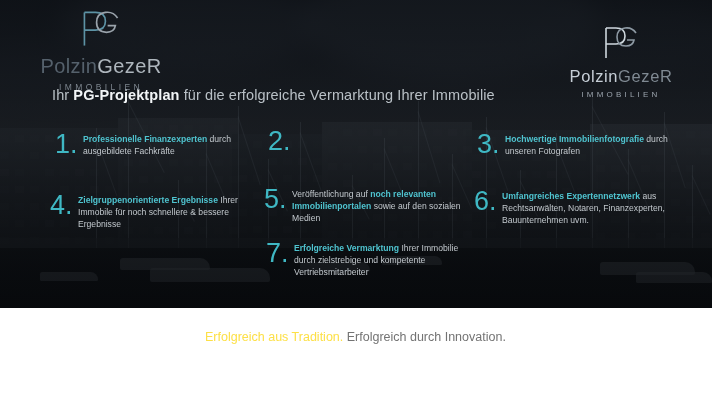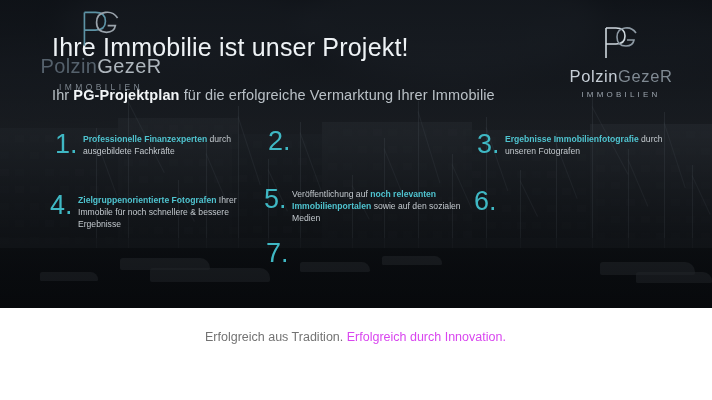--- a/index.html
+++ b/index.html
@@ -87,22 +87,22 @@
 
   
   .footer{position:absolute;left:0;top:308px;width:712px;height:92px;background:#ffffff;}
   .logo-bl{position:absolute;left:18px;top:8px;width:166px;text-align:center;}
   .logo-bl .wordmark{font-size:20px;letter-spacing:.4px;}
   .logo-bl .wordmark .p1{color:#55616c;}
   .logo-bl .wordmark .p2{color:#aeb6bd;}
   .logo-bl .immo{font-size:8.5px;letter-spacing:3.4px;color:#7d868f;margin-top:6px;}
 
   .tag1{position:absolute;left:205px;top:330px;font-size:12.5px;white-space:nowrap;}
-  .tag1 .light{color:#737373;}
-  .tag1 .dark{color:#d946ef;}
+  .tag1 .light{color:#fde047;}
+  .tag1 .dark{color:#737373;}
 
   .tag2{position:absolute;left:465px;top:358px;font-size:21px;white-space:nowrap;}
   .tag2 .light{color:#e4eef1;}
   .tag2 .dark{color:#9aa3ab;font-style:italic;}
 </style>
 </head>
 <body>
 
 <div class="stage">
 
@@ -490,21 +490,20 @@
           <div class="boat" style="left: 150px; top: 268px; width: 120px; height: 14px;"></div>
           <div class="boat" style="left: 300px; top: 262px; width: 70px; height: 10px;"></div>
           <div class="boat" style="left: 382px; top: 256px; width: 60px; height: 9px;"></div>
           <div class="boat" style="left: 600px; top: 262px; width: 95px; height: 13px;"></div>
           <div class="boat" style="left: 636px; top: 272px; width: 76px; height: 11px;"></div>
           <div class="boat" style="left: 40px; top: 272px; width: 58px; height: 9px;"></div>
         </div>
     </div>
     <div class="veil"></div>
 
-    <div class="h1">Ihre Immobilie ist unser Projekt!</div>
 
     <div class="sub">
       <span>Ihr </span><b>PG-Projektplan</b><span> für die erfolgreiche Vermarktung Ihrer Immobilie</span>
     </div>
 
     <div class="logo-tr">
       <svg class="mono" width="46" height="38" viewBox="0 0 46 38">
         <path d="M8 4 L8 34" stroke="#cfd8de" stroke-width="1.6" fill="none"></path>
         <path d="M8 4 L18 4 Q27 4 27 12 Q27 20 18 20 L8 20" stroke="#cfd8de" stroke-width="1.6" fill="none"></path>
         <path d="M38 9 Q34 3 27 4 Q19 5 19 13 Q19 22 28 22 Q35 22 36 16 L29 16" stroke="#8d99a3" stroke-width="1.6" fill="none"></path>
@@ -515,35 +514,37 @@
 
     <div class="item i1">
       <div class="num">1.</div>
       <div class="txt"><b>Professionelle Finanzexperten</b> durch ausgebildete Fachkräfte</div>
     </div>
     <div class="item i2">
       <div class="num">2.</div>
     </div>
     <div class="item i3">
       <div class="num">3.</div>
-      <div class="txt"><b>Ergebnisse Immobilienfotografie</b> durch unseren Fotografen</div>
+      <div class="txt"><b>Hochwertige Immobilienfotografie</b> durch unseren Fotografen</div>
     </div>
     <div class="item i4">
       <div class="num">4.</div>
-      <div class="txt"><b>Zielgruppenorientierte Fotografen</b> Ihrer Immobile für noch schnellere &amp; bessere Ergebnisse</div>
+      <div class="txt"><b>Zielgruppenorientierte Ergebnisse</b> Ihrer Immobile für noch schnellere &amp; bessere Ergebnisse</div>
     </div>
     <div class="item i5">
       <div class="num">5.</div>
       <div class="txt">Veröffentlichung auf <b>noch relevanten Immobilienportalen</b> sowie auf den sozialen Medien</div>
     </div>
     <div class="item i6">
       <div class="num">6.</div>
+      <div class="txt"><b>Umfangreiches Expertennetzwerk</b> aus Rechtsanwälten, Notaren, Finanzexperten, Bauunternehmen uvm.</div>
     </div>
     <div class="item i7">
       <div class="num">7.</div>
+      <div class="txt"><b>Erfolgreiche Vermarktung</b> Ihrer Immobilie durch zielstrebige und kompetente Vertriebsmitarbeiter</div>
     </div>
   </div>
 
   <div class="footer"></div>
 
   <div class="logo-bl">
     <svg class="mono" width="52" height="42" viewBox="0 0 46 38">
       <path d="M8 4 L8 34" stroke="#5d93a5" stroke-width="1.5" fill="none"></path>
       <path d="M8 4 L18 4 Q27 4 27 12 Q27 20 18 20 L8 20" stroke="#5d93a5" stroke-width="1.5" fill="none"></path>
       <path d="M38 9 Q34 3 27 4 Q19 5 19 13 Q19 22 28 22 Q35 22 36 16 L29 16" stroke="#9aa3ab" stroke-width="1.5" fill="none"></path>

